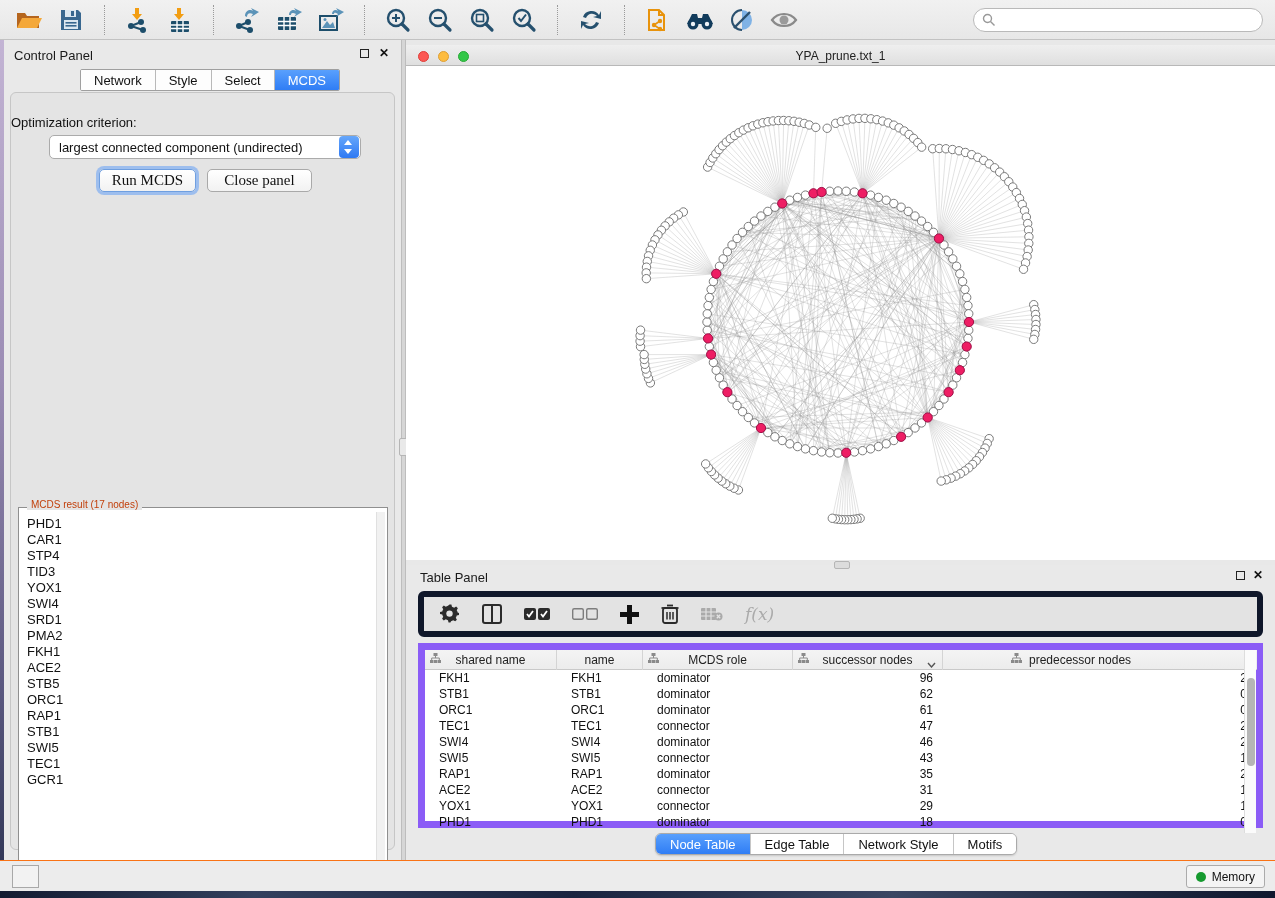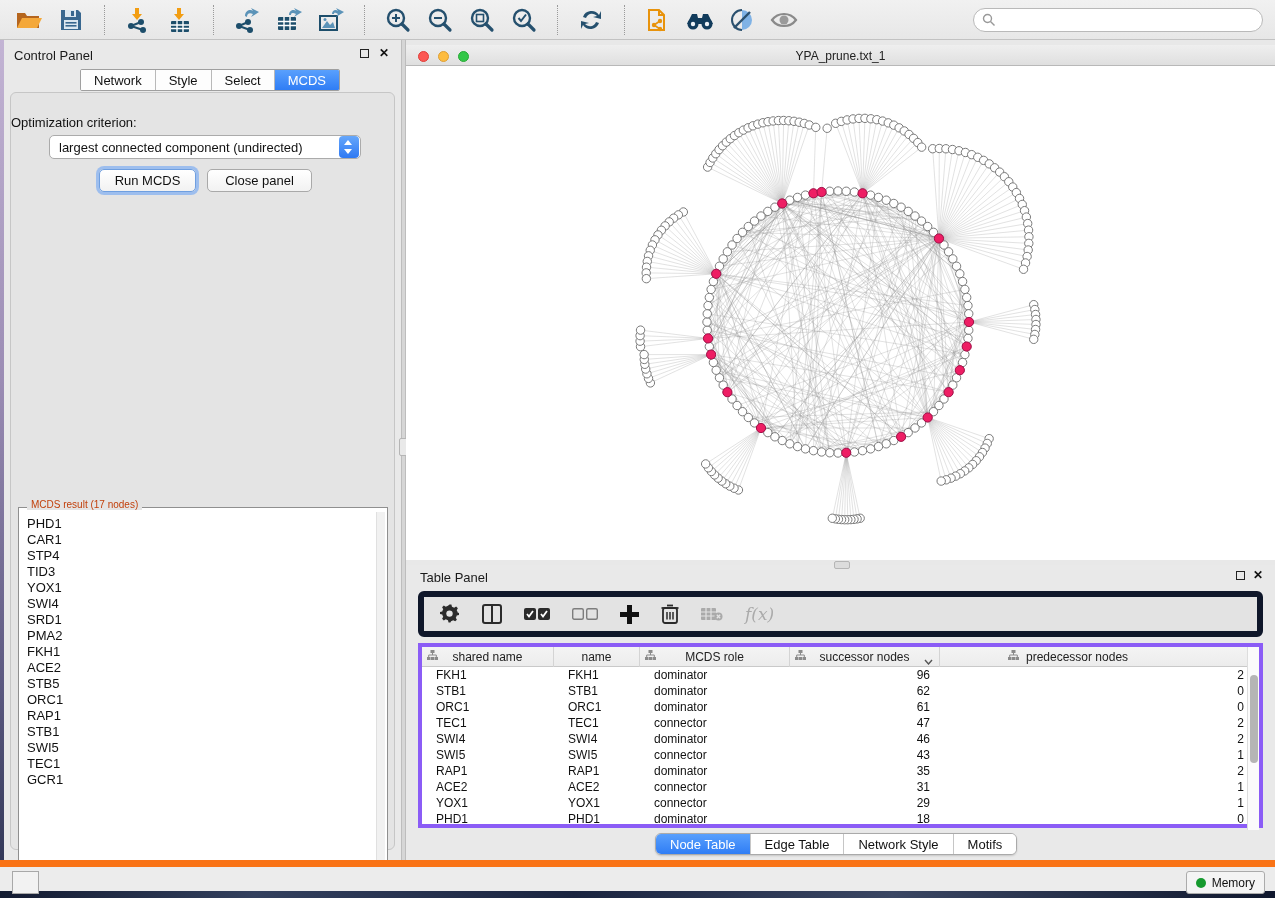--- a/index.html
+++ b/index.html
@@ -44,21 +44,21 @@
     background:#e4e4e4; border:1px solid #c6c6c6; border-radius:6px; }
   #opt-label { position:absolute; left:0; top:22px; width:100%; text-align:left; font-size:13px; color:#111; }
   #opt-select { position:absolute; left:38px; top:42px; width:312px; height:24px; background:#fff;
     border:1px solid #ababab; border-radius:5px; font-size:13px; color:#111; display:flex; align-items:center; }
   #opt-select-text { padding-left:9px; flex:1; white-space:nowrap; }
   #opt-stepper { width:20px; height:22px; border-radius:4px; margin-right:1px;
     background:linear-gradient(180deg,#66a7fb,#2e79f3); position:relative; }
   #opt-stepper:before { content:""; position:absolute; left:5px; top:4px; border:4.5px solid transparent; border-bottom:5px solid #fff; border-top:none; }
   #opt-stepper:after  { content:""; position:absolute; left:5px; bottom:4px; border:4.5px solid transparent; border-top:5px solid #fff; border-bottom:none; }
   .cp-btn { position:absolute; top:76px; height:23px; background:linear-gradient(180deg,#ffffff,#f2f2f2);
-    border:1px solid #a9a9a9; border-radius:5px; font-size:13px; color:#111; display:flex; align-items:center; justify-content:center; }
+    border:1px solid #a9a9a9; border-radius:5px; font-size:15px; color:#111; display:flex; align-items:center; justify-content:center;font-family:Liberation Serif, serif; }
   #run-btn { left:88px; width:97px; box-shadow:0 0 0 3px rgba(110,165,245,.6); border-color:#6f9fe0; }
   #close-panel-btn { left:196px; width:105px; }
 
   #mcds-fieldset { position:absolute; left:7px; top:414px; width:370px; height:370px;
     border:1px solid #8f8f8f; background:#fff; }
   #mcds-legend { position:absolute; left:8px; top:-9px; background:#e4e4e4; padding:0 4px; font-size:10px; color:#c2410c; }
   #mcds-list { position:absolute; left:1px; top:8px; width:356px; height:356px; overflow:hidden; }
   .mcds-item { font-size:13px; color:#111; line-height:16px; padding-left:7px; }
   #mcds-scroll { position:absolute; right:2px; top:4px; width:9px; height:360px; background:#f1f1f1; border-left:1px solid #e0e0e0; }
 
@@ -80,42 +80,42 @@
 
   
   #table-panel { position:absolute; left:406px; top:565px; width:869px; height:295px; background:#e9e9e9; }
   #tp-title { position:absolute; left:14px; top:5px; font-size:13px; color:#1a1a1a; }
   #tp-float { right:30px; top:6px; } #tp-close { right:12px; top:4px; }
   #tp-toolbar { position:absolute; left:12px; top:26px; width:845px; height:46px;
     background:#e3e3e3; border:6px solid #0f172a; border-radius:6px; display:flex; align-items:center; padding-left:16px; gap:22px; }
   .tp-icon { display:flex; align-items:center; justify-content:center; }
   .fx-label { font-size:17px; font-style:italic; color:#aaa; font-family:"DejaVu Serif", serif; }
 
-  #node-table { position:absolute; left:12px; top:78px; width:845px; height:185px; background:#fff; border:4px solid #8b5cf6; }
+  #node-table { position:absolute; left:12px; top:78px; width:845px; height:185px; background:#fff; border:7px solid #8b5cf6; }
   #nt-header { position:absolute; left:0; top:0; height:20px; width:832px; background:linear-gradient(180deg,#f4f4f4,#ececec); border-bottom:1px solid #c9c9c9; display:flex; }
   .nt-hcell { position:relative; height:20px; border-right:1px solid #d4d4d4; display:flex; align-items:center; justify-content:center; font-size:12px; color:#222; }
   .nt-hcell .hier { margin-right:4px; position:absolute; left:5px; }
   .c0 { width:132px; } .c1 { width:86px; } .c2 { width:150px; } .c3 { width:150px; } .c4 { width:314px; border-right:none; }
   .sort-ind { position:absolute; right:6px; top:7px; }
   #nt-body { position:absolute; left:0; top:20px; width:832px; height:164px; overflow:hidden; }
   .nt-row { display:flex; height:16px; }
   .nt-cell { font-size:12px; color:#111; line-height:16px; }
   .nt-cell.t { padding-left:14px; }
   .nt-cell.n { text-align:right; padding-right:10px; }
   #nt-scroll { position:absolute; right:0; top:0; width:12px; height:183px; background:#fbfbfb; border-left:1px solid #ddd; }
   #nt-thumb { position:absolute; left:2px; top:28px; width:8px; height:88px; background:#b5b5b5; border-radius:4px; }
 
   #tp-tabs { position:absolute; left:249px; top:268px; height:22px; display:flex;
     border:1px solid #aaa; border-radius:6px; overflow:hidden; background:#fff; box-shadow:0 1px 2px rgba(0,0,0,.15); }
   .tp-tab { padding:0 14px; font-size:13px; color:#111; display:flex; align-items:center; background:#fff; border-right:1px solid #c6c6c6; }
   .tp-tab:last-child { border-right:none; }
   .tp-tab.selected { background:linear-gradient(180deg,#59a0fd,#2f7df5); color:#fff; }
 
   
-  #status-bar { position:absolute; left:0; top:860px; width:1275px; height:31px; background:#ececec; border-top:7px solid #f97316; }
+  #status-bar { position:absolute; left:0; top:860px; width:1275px; height:31px; background:#ececec; border-top:1px solid #f97316; }
   #dev-btn { position:absolute; left:12px; top:4px; width:27px; height:23px; background:#f2f2f2; border:1px solid #a8a8a8; display:flex; align-items:center; justify-content:center; }
   #memory-btn { position:absolute; right:10px; top:4px; height:23px; padding:0 9px; background:#f4f4f4; border:1px solid #ababab; border-radius:3px; display:flex; align-items:center; gap:6px; }
   #memory-dot { width:10px; height:10px; border-radius:50%; background:#169a2f; }
   #memory-label { font-size:12px; color:#111; }
 
   .list-icon-line { height:2.5px; background:#111; margin:1.5px 0; position:relative; }
 </style>
 </head>
 <body>
 

